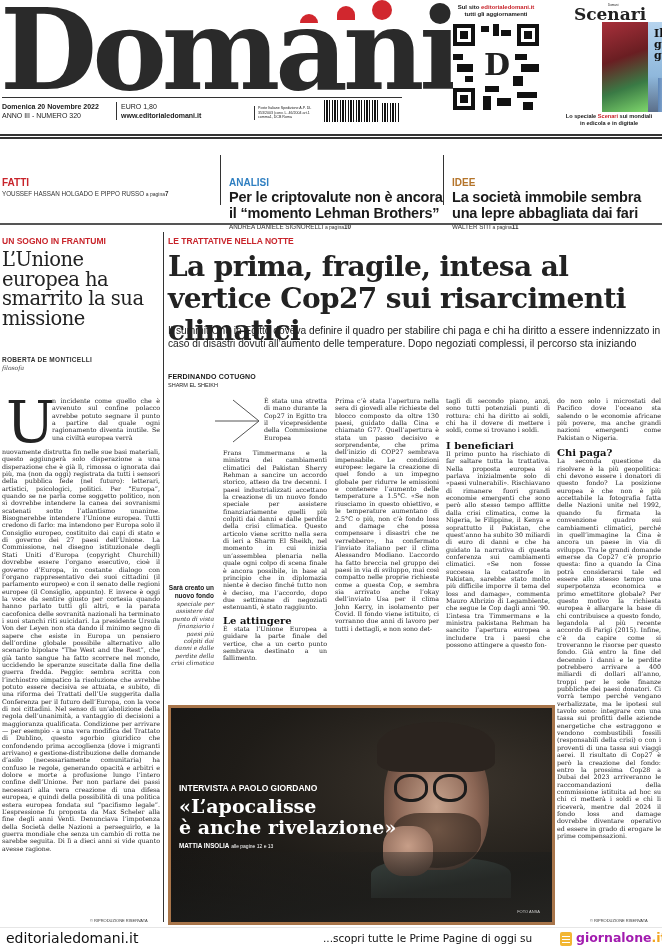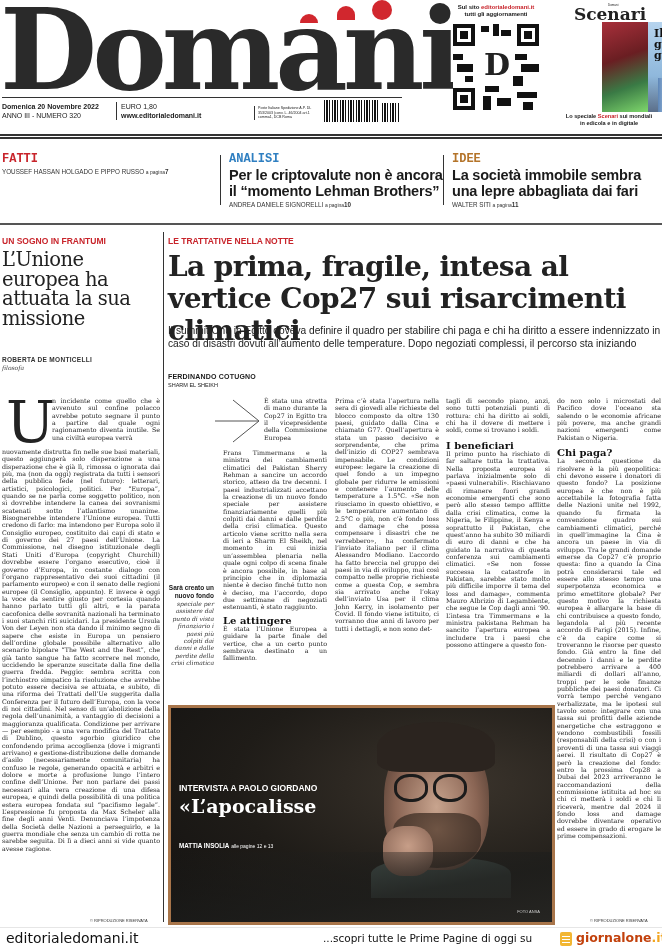--- a/index.html
+++ b/index.html
@@ -31,21 +31,21 @@
   #scen-small { left: 608px; top: 3px; font-size: 3px; }
   #scen-title { left: 560px; top: 4px; width: 100px; text-align: center; font-size: 17px; font-weight: bold; color: #222; }
   #scen-img { left: 558px; top: 22px; width: 104px; height: 90px; overflow: hidden; background: linear-gradient(180deg,#b6d4ee 0%,#8fb8dc 60%,#5b6f8a 100%); margin-left: 44px; }
   #scen-left { position: absolute; left: 0; top: 0; width: 46px; height: 90px; background: linear-gradient(160deg,#a8303b 0%,#6a1e22 40%,#3a7a45 70%,#7fd76c 100%); }
   #scen-head { position: absolute; left: 52px; top: 6px; width: 52px; font-size: 11px; font-weight: bold; line-height: 11px; color: #111; }
   .tower { position: absolute; bottom: 0; background: linear-gradient(90deg,#5d86b8,#a9c6e2); }
   #scen-cap { left: 556px; top: 113px; width: 106px; text-align: center; font-size: 5.6px; font-weight: bold; line-height: 7px; }
 
   
   .teaser { position: absolute; top: 152px; height: 58px; }
-  .teaser .kick { font-family: Liberation Mono, monospace; font-weight: bold; font-size: 12px; }
+  .teaser .kick { font-family: Liberation Sans, sans-serif; font-weight: bold; font-size: 10px; margin-top: 25px; }
   .teaser .hl { font-family: "Liberation Sans", sans-serif; font-weight: bold; font-size: 14.5px; line-height: 16px; margin-top: 1px; color: #1b1b1b; letter-spacing: -0.2px; }
   .teaser .by { font-family: "Liberation Sans", sans-serif; font-size: 6.3px; margin-top: 2px; color: #333; }
   .teaser .by b { font-weight: bold; }
   .vsep { position: absolute; width: 1px; background: #333; }
 
   
   #lk { left: 2px; top: 236px; font-size: 8.5px; font-weight: bold; font-family: "Liberation Sans", sans-serif; }
   #lh { left: 2px; top: 250px; width: 160px; font-size: 19.5px; line-height: 19.5px; font-family: "DejaVu Serif", serif; color: #222; letter-spacing: -0.5px; }
   #lauth { left: 2px; top: 356px; font-size: 6.5px; font-weight: bold; font-family: "Liberation Sans", sans-serif; letter-spacing: 0.3px; color: #333; }
   #lrole { left: 2px; top: 364px; font-size: 6px; font-style: italic; color: #444; }
@@ -175,21 +175,21 @@
 </div>
 <div class="vsep" style="left:443px;top:155px;height:50px;"></div>
 <div class="teaser" style="left:452px;width:210px;">
   <div class="kick" style="color:#b4742a;">IDEE</div>
   <div class="hl">La società immobile sembra una lepre abbagliata dai fari</div>
   <div class="by"><span>WALTER SITI</span> <span style="font-size:5px;">a pagina</span><b>11</b></div>
 </div>
 <div class="hrule" style="top:223px;height:1.5px;background:#555;"></div>
 
 <div class="abs red" id="lk">UN SOGNO IN FRANTUMI</div>
-<div class="abs" id="lh">L’Unione europea ha attuata la sua missione</div>
+<div class="abs" id="lh">L’Unione europea ha smarrito la sua missione</div>
 <div class="abs" id="lauth">ROBERTA DE MONTICELLI</div>
 <div class="abs serif" id="lrole">filosofa</div>
 <div class="abs" id="dropcap">U</div>
 <div class="abs bodytxt" id="ltext1">n incidente come quello che è avvenuto sul confine polacco avrebbe potuto segnare il punto a partire dal quale ogni ragionamento diventa inutile. Se una civiltà europea verrà</div>
 <div class="abs bodytxt" id="ltext2">nuovamente distrutta fin nelle sue basi materiali, questo aggiungerà solo disperazione a una disperazione che è già lì, rimossa o ignorata dai più, ma (non da oggi) registrata da tutti i sensori della pubblica fede (nel futuro): letterari, artistici, psicologici, politici. Per “Europa”, quando se ne parla come soggetto politico, non si dovrebbe intendere la canea dei sovranismi scatenati sotto l’atlantismo unanime. Bisognerebbe intendere l’Unione europea. Tutti credono di farlo: ma intendono per Europa solo il Consiglio europeo, costituito dai capi di stato e di governo dei 27 paesi dell’Unione. La Commissione, nel disegno istituzionale degli Stati Uniti d’Europa (copyright Churchill) dovrebbe essere l’organo esecutivo, cioè il governo d’Europa, in costante dialogo con l’organo rappresentativo dei suoi cittadini (il parlamento europeo) e con il senato delle regioni europee (il Consiglio, appunto). E invece è oggi la voce da sentire giusto per cortesia quando hanno parlato tutti gli altri, e la parata cacofonica delle sovranità nazionali ha terminato i suoi stanchi riti suicidari. La presidente Ursula Von der Leyen non sta dando il minimo segno di sapere che esiste in Europa un pensiero dell’ordine globale possibile alternativo allo scenario bipolare “The West and the Rest”, che già tanto sangue ha fatto scorrere nel mondo, uccidendo le speranze suscitate dalla fine della guerra fredda. Peggio: sembra scritta con l’inchiostro simpatico la risoluzione che avrebbe potuto essere decisiva se attuata, e subito, di una riforma dei Trattati dell’Ue suggerita dalla Conferenza per il futuro dell’Europa, con la voce di noi cittadini. Nel senso di un’abolizione della regola dell’unanimità, a vantaggio di decisioni a maggioranza qualificata. Condizione per arrivare — per esempio - a una vera modifica del Trattato di Dublino, questo sgorbio giuridico che confondendo prima accoglienza (dove i migranti arrivano) e gestione-distribuzione delle domande d’asilo (necessariamente comunitaria) ha confuso le regole, generando opacità e arbitri e dolore e morte a profusione lungo l’intero confine dell’Unione. Per non parlare dei passi necessari alla vera creazione di una difesa europea, e quindi della possibilità di una politica estera europea fondata sul “pacifismo legale”. L’espressione fu proposta da Max Scheler alla fine degli anni Venti. Denunciava l’impotenza della Società delle Nazioni a perseguirlo, e la guerra mondiale che senza un cambio di rotta ne sarebbe seguita. Di lì a dieci anni si vide quanto avesse ragione.</div>
 <div class="abs" id="lcopy">© RIPRODUZIONE RISERVATA</div>
 <div class="vsep" style="left:163px;top:232px;height:690px;"></div>
 
 <div class="abs red" id="mk">LE TRATTATIVE NELLA NOTTE</div>
 <div class="abs" id="mh">La prima, fragile, intesa al vertice Cop27 sui risarcimenti climatici</div>
@@ -231,24 +231,25 @@
   <div id="face"></div>
   <div id="hair"></div>
   <div id="beard"></div>
   <div class="lens" style="left:223px;"></div>
   <div class="lens" style="left:262px;"></div>
   <div id="hand"></div>
   <div id="ibox-shade"></div>
   <div id="ikick">INTERVISTA A PAOLO GIORDANO</div>
   <div id="ihl">
     <div>«L’apocalisse</div>
+    <div>è anche rivelazione»</div>
   </div>
   <div id="iby"><b>MATTIA INSOLIA</b> <span style="font-size:5px;">alle pagine 12 e 13</span></div>
   <div id="ifoto">FOTO ANSA</div>
 </div>
 <div class="abs" id="rcopy">© RIPRODUZIONE RISERVATA</div>
 
 <div class="abs" id="footer">
   <div id="fl">editorialedomani.it</div>
   <div id="fr">...scopri tutte le Prime Pagine di oggi su</div>
   <div id="gicon"></div>
-  <div id="gname"><span style="color:#c2410c;">giornalone</span><span>.it</span></div>
+  <div id="gname"><span style="color:#a21caf;">giornalone</span><span>.it</span></div>
 </div>
 
 </body></html>

